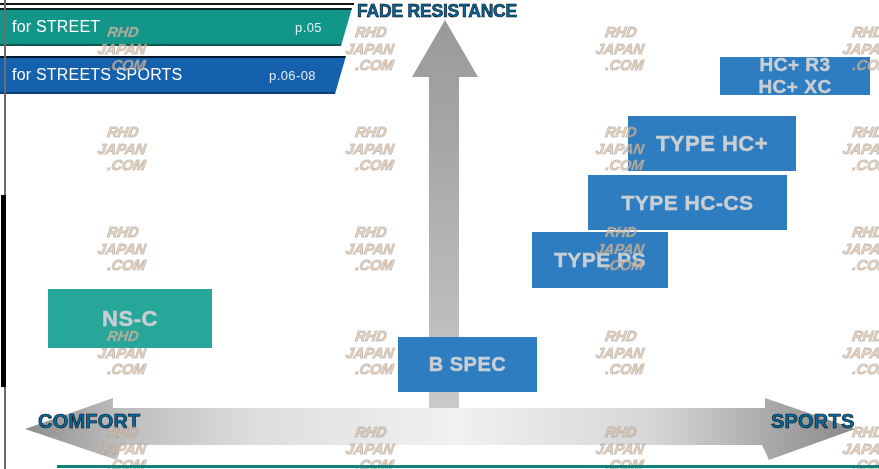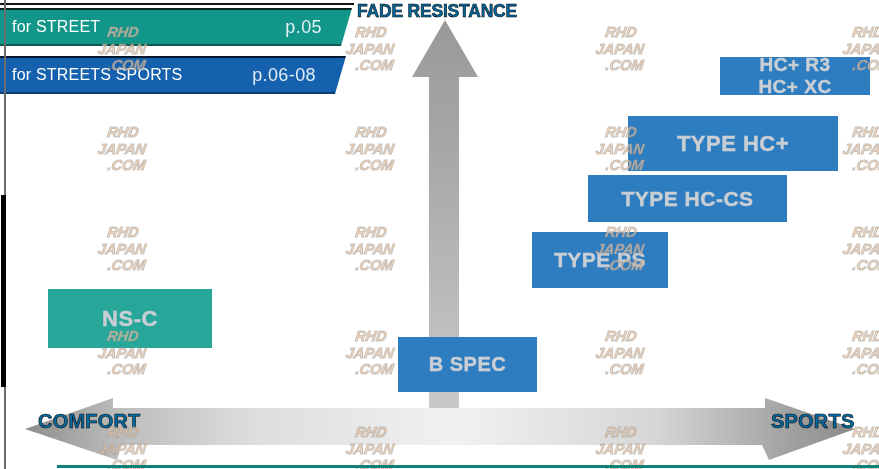--- a/index.html
+++ b/index.html
@@ -16,43 +16,43 @@
   
   .banner{position:absolute;left:0;display:flex;align-items:center;justify-content:space-between;
     box-sizing:border-box;padding:0 30px 0 12px;z-index:3;}
   #banner-street{top:8px;width:352px;height:38px;
     clip-path:polygon(0 0,352px 0,341px 38px,0 38px);
     background:linear-gradient(180deg,#06221f 0px,#06221f 2px,#12968a 2px,#12968a 36px,#0a5a52 36px,#0a5a52 38px);}
   #banner-sports{top:56px;width:346px;height:38px;
     clip-path:polygon(0 0,346px 0,335px 38px,0 38px);
     background:linear-gradient(180deg,#04182e 0px,#04182e 2px,#1561ae 2px,#1561ae 36px,#0b3f77 36px,#0b3f77 38px);gap:21px;}
   .banner .b-label{color:#ffffff;font-weight:normal;font-size:16px;letter-spacing:0.2px;}
-  .banner .b-page{color:rgba(255,255,255,0.88);font-weight:400;font-size:18px;letter-spacing:0.4px;}
+  .banner .b-page{color:rgba(255,255,255,0.88);font-weight:400;font-size:13px;letter-spacing:0.4px;}
   
   .axis-title{position:absolute;color:#0369a1;font-weight:bold;z-index:3;
     -webkit-text-stroke:0.6px #0b0b0b;white-space:nowrap;}
   #fade-title{left:357px;top:1px;font-size:17.5px;letter-spacing:-0.2px;}
   #comfort-label{left:38px;top:410px;font-size:20px;letter-spacing:0.2px;z-index:4;}
   #sports-label{left:771px;top:410px;font-size:20px;letter-spacing:0.2px;z-index:4;}
   
   #v-arrow{position:absolute;left:412px;top:20px;width:66px;height:390px;z-index:1;
     clip-path:polygon(33px 0,66px 57px,47px 57px,47px 390px,17px 390px,17px 57px,0 57px);
     background:linear-gradient(180deg,#999999 0%,#a8a8a8 35%,#c9c9c9 100%);}
   #h-arrow{position:absolute;left:25px;top:393px;width:830px;height:70px;z-index:1;
     clip-path:polygon(0 36px,88px 5px,88px 15px,740px 15px,740px 5px,830px 36px,744px 67px,737px 52px,96px 52px,92px 67px);
     background:linear-gradient(90deg,#8d8d8d 0%,#bcbcbc 11%,#dedede 28%,#f1f1f1 52%,#d6d6d6 76%,#a8a8a8 90%,#8a8a8a 100%);}
   
   .pbox{position:absolute;display:flex;align-items:center;justify-content:center;z-index:2;
     background:#2e7dc0;color:#c9cfd4;font-weight:bold;-webkit-text-stroke:0.4px #c9cfd4;
     letter-spacing:0.5px;white-space:nowrap;}
   #p-nsc{left:48px;top:289px;width:164px;height:59px;background:#27a79a;font-size:22px;}
   #p-bspec{left:398px;top:337px;width:139px;height:55px;font-size:20px;}
   #p-typeps{left:532px;top:232px;width:136px;height:56px;font-size:21px;}
-  #p-typehccs{left:588px;top:175px;width:199px;height:47px;font-size:21px;}
-  #p-typehcplus{left:628px;top:116px;width:210px;height:55px;font-size:22px;}
+  #p-typehccs{left:588px;top:175px;width:199px;height:55px;font-size:21px;}
+  #p-typehcplus{left:628px;top:116px;width:168px;height:55px;font-size:22px;}
   #p-hcr3xc{left:720px;top:57px;width:150px;height:38px;font-size:19px;flex-direction:column;line-height:22px;}
   
   .wm{position:absolute;z-index:5;transform:skewX(-8deg);font-weight:bold;font-style:italic;
     font-size:14.5px;line-height:16.5px;color:rgba(250,205,168,0.55);
     -webkit-text-stroke:0.9px rgba(150,146,142,0.45);
     text-shadow:0 0 1px rgba(165,160,155,0.35);white-space:nowrap;}
   .wm span{display:block;}
   .wm .l0{margin-left:7px;}
   .wm .l1{margin-left:0;}
   .wm .l2{margin-left:12px;}

